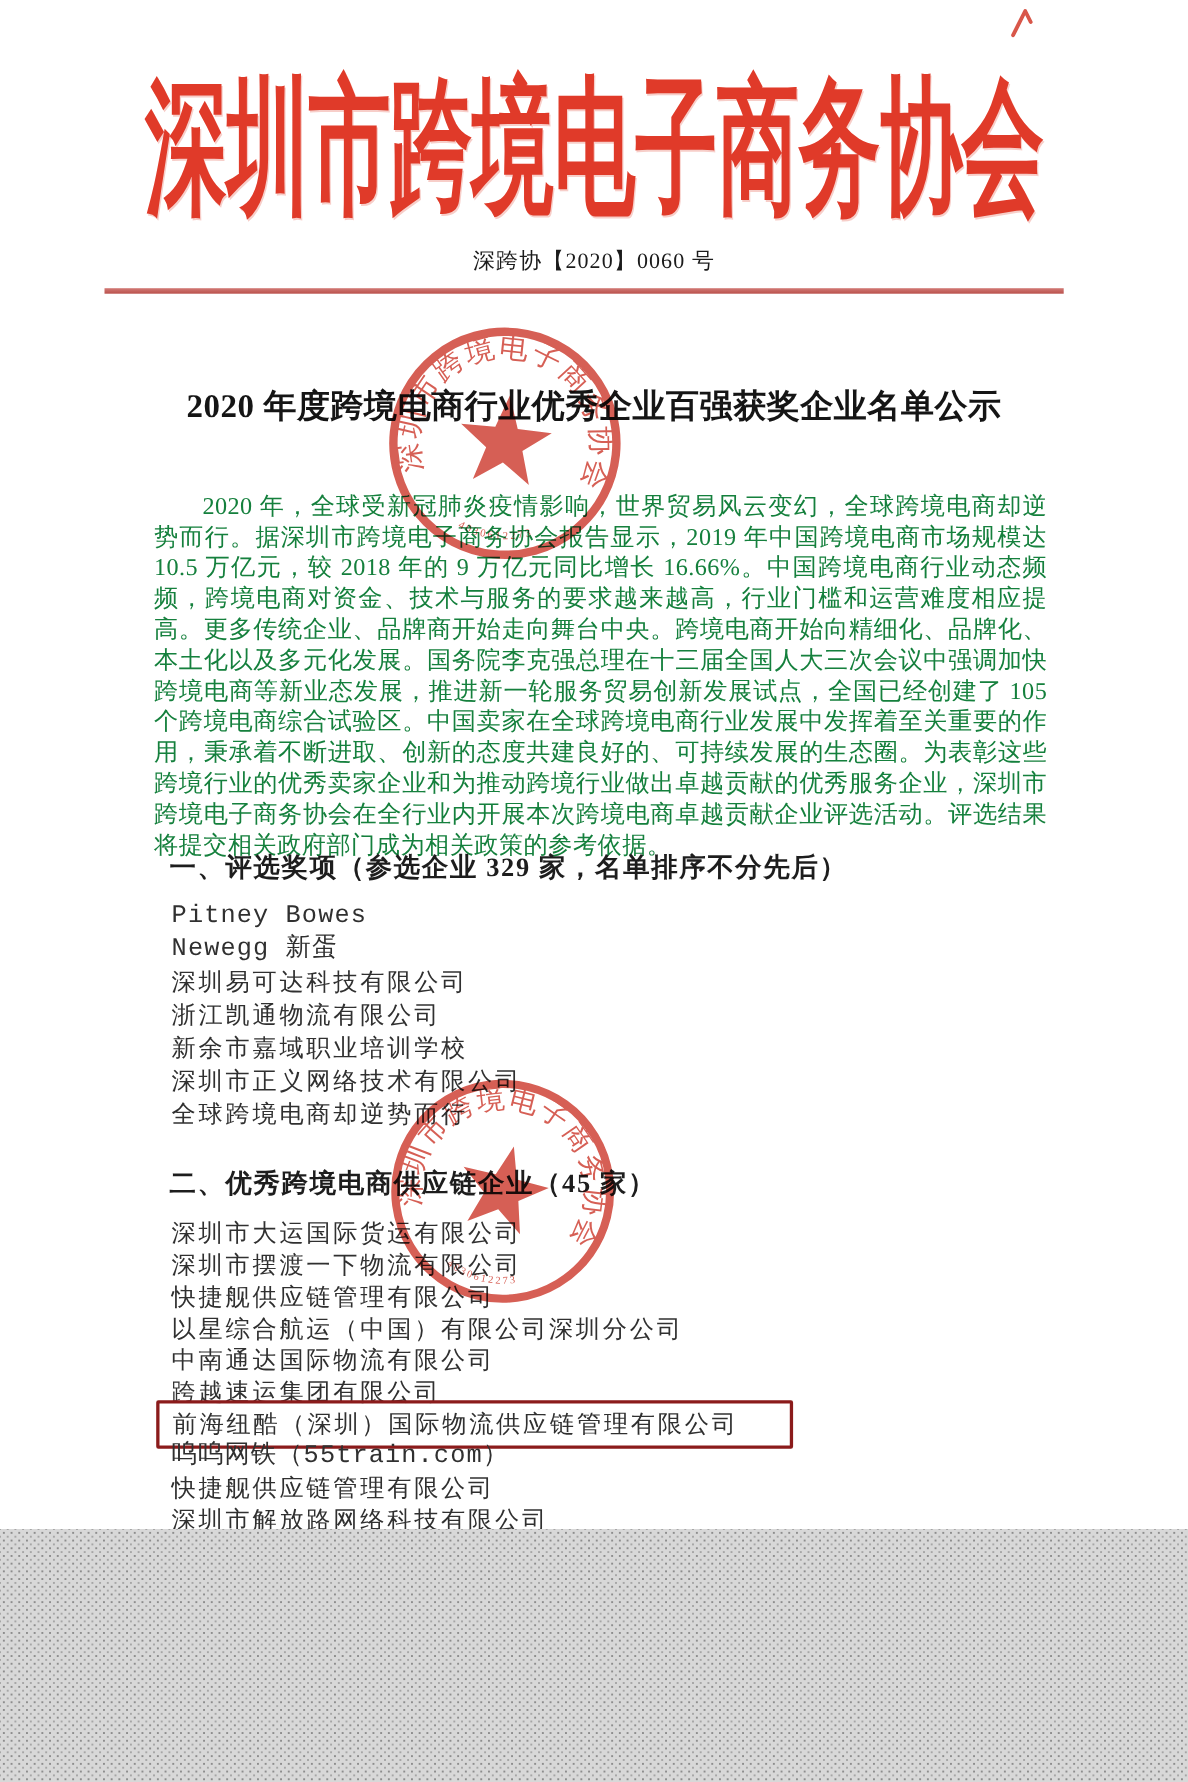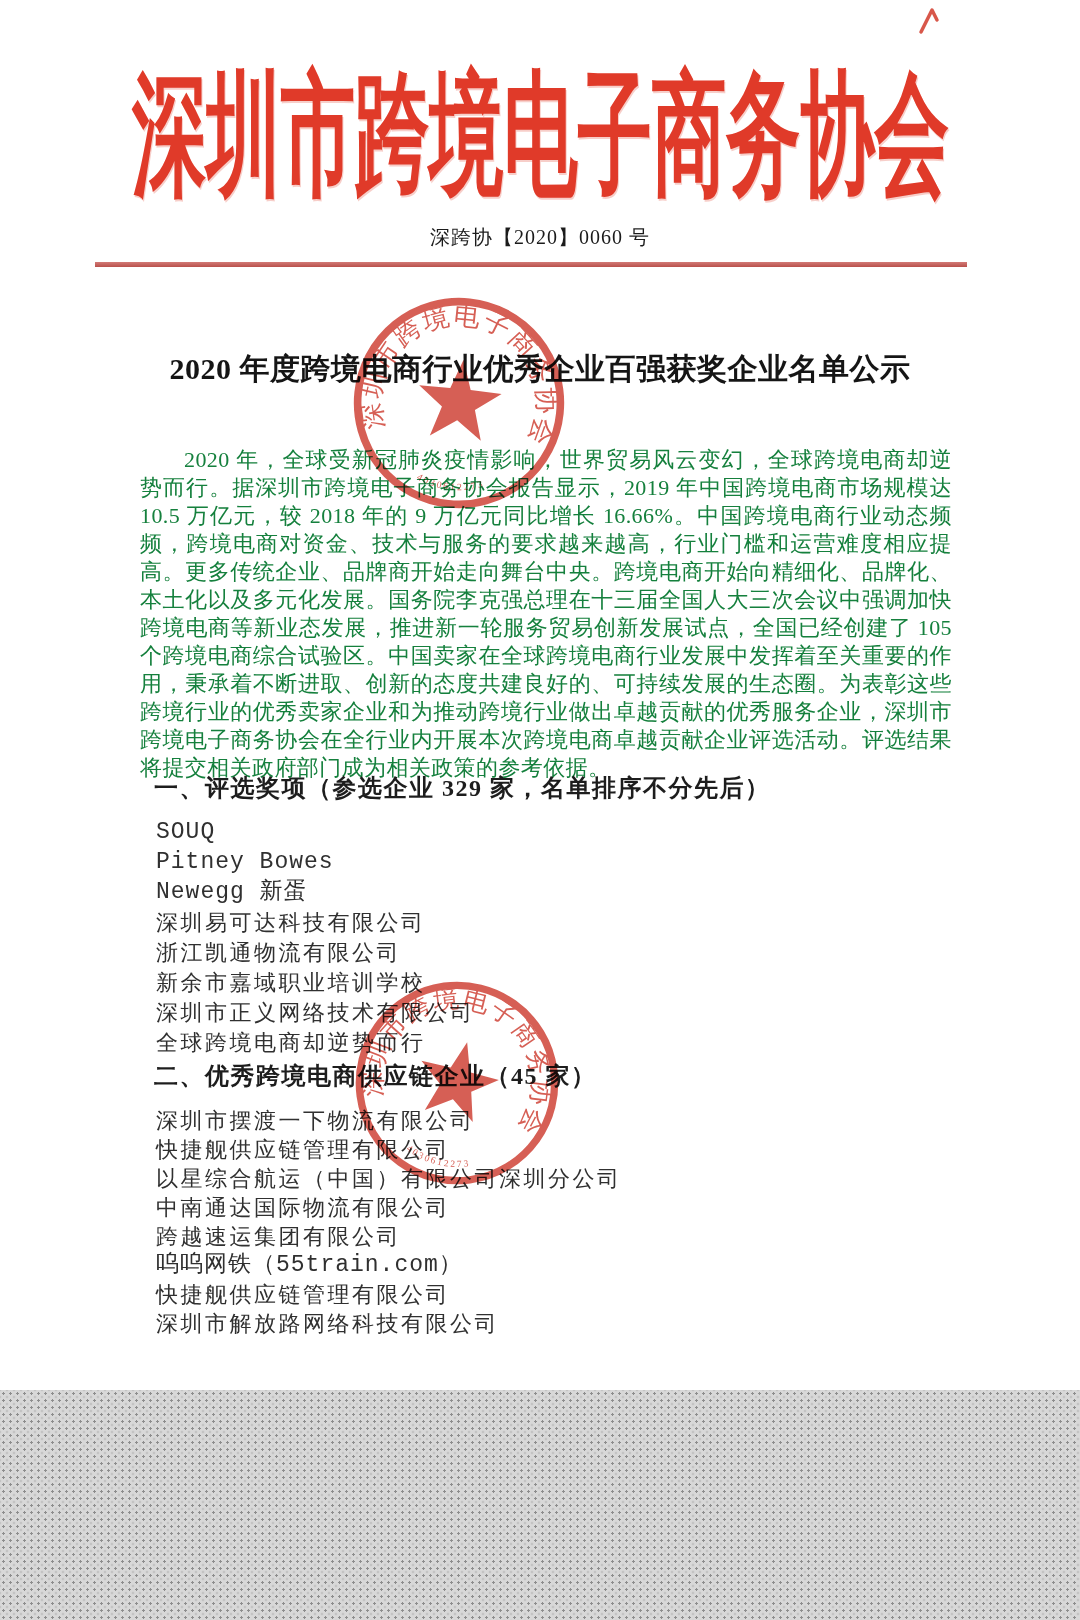--- a/index.html
+++ b/index.html
@@ -103,39 +103,42 @@
 
   <div class="red-rule"></div>
 
   <h1 class="doc-title" style="margin:0;">2020 年度跨境电商行业优秀企业百强获奖企业名单公示</h1>
 
   <p class="body-para">2020 年，全球受新冠肺炎疫情影响，世界贸易风云变幻，全球跨境电商却逆势而行。据深圳市跨境电子商务协会报告显示，2019 年中国跨境电商市场规模达 10.5 万亿元，较 2018 年的 9 万亿元同比增长 16.66%。中国跨境电商行业动态频频，跨境电商对资金、技术与服务的要求越来越高，行业门槛和运营难度相应提高。更多传统企业、品牌商开始走向舞台中央。跨境电商开始向精细化、品牌化、本土化以及多元化发展。国务院李克强总理在十三届全国人大三次会议中强调加快跨境电商等新业态发展，推进新一轮服务贸易创新发展试点，全国已经创建了 105 个跨境电商综合试验区。中国卖家在全球跨境电商行业发展中发挥着至关重要的作用，秉承着不断进取、创新的态度共建良好的、可持续发展的生态圈。为表彰这些跨境行业的优秀卖家企业和为推动跨境行业做出卓越贡献的优秀服务企业，深圳市跨境电子商务协会在全行业内开展本次跨境电商卓越贡献企业评选活动。评选结果将提交相关政府部门成为相关政策的参考依据。</p>
 
   <div class="section section-1">
     <h2>一、评选奖项（参选企业 329 家，名单排序不分先后）</h2>
     <ul class="company-list">
-      <li class="mono">SOUQ</li>
       <li class="mono">Pitney Bowes</li>
       <li class="mono">Newegg 新蛋</li>
       <li>深圳易可达科技有限公司</li>
       <li>浙江凯通物流有限公司</li>
       <li>新余市嘉域职业培训学校</li>
       <li>深圳市正义网络技术有限公司</li>
       <li>全球跨境电商却逆势而行</li>
     </ul>
   </div>
 
   <div class="section section-2">
     <h2>二、优秀跨境电商供应链企业（45 家）</h2>
     <ul class="company-list">
+      <li>深圳市大运国际货运有限公司</li>
       <li>深圳市摆渡一下物流有限公司</li>
       <li>快捷舰供应链管理有限公司</li>
       <li>以星综合航运（中国）有限公司深圳分公司</li>
       <li>中南通达国际物流有限公司</li>
       <li>跨越速运集团有限公司</li>
+      <li>
+        <span class="hl-box">前海纽酷（深圳）国际物流供应链管理有限公司</span>
+      </li>
       <li class="mono">呜呜网铁（55train.com）</li>
       <li>快捷舰供应链管理有限公司</li>
       <li>深圳市解放路网络科技有限公司</li>
     </ul>
   </div>
 
   <div class="seal seal-1">
     <svg viewBox="0 0 200 200">
       <defs>
         <path id="arcA" d="M 32.3 124.6 A 72 72 0 1 1 167.7 124.6" fill="none"></path>

